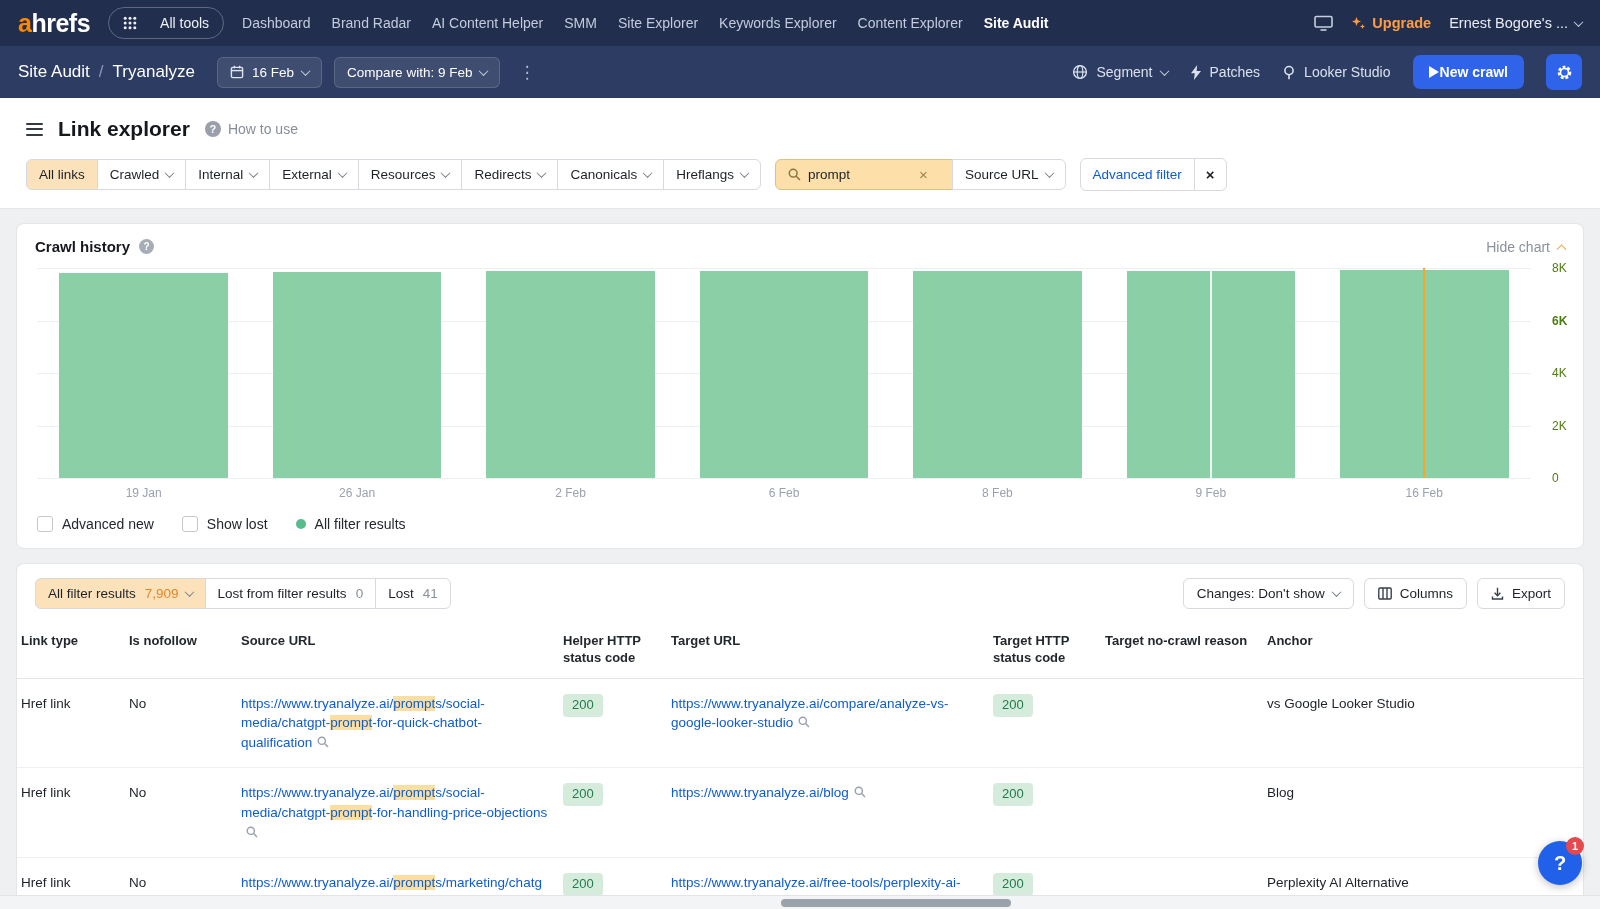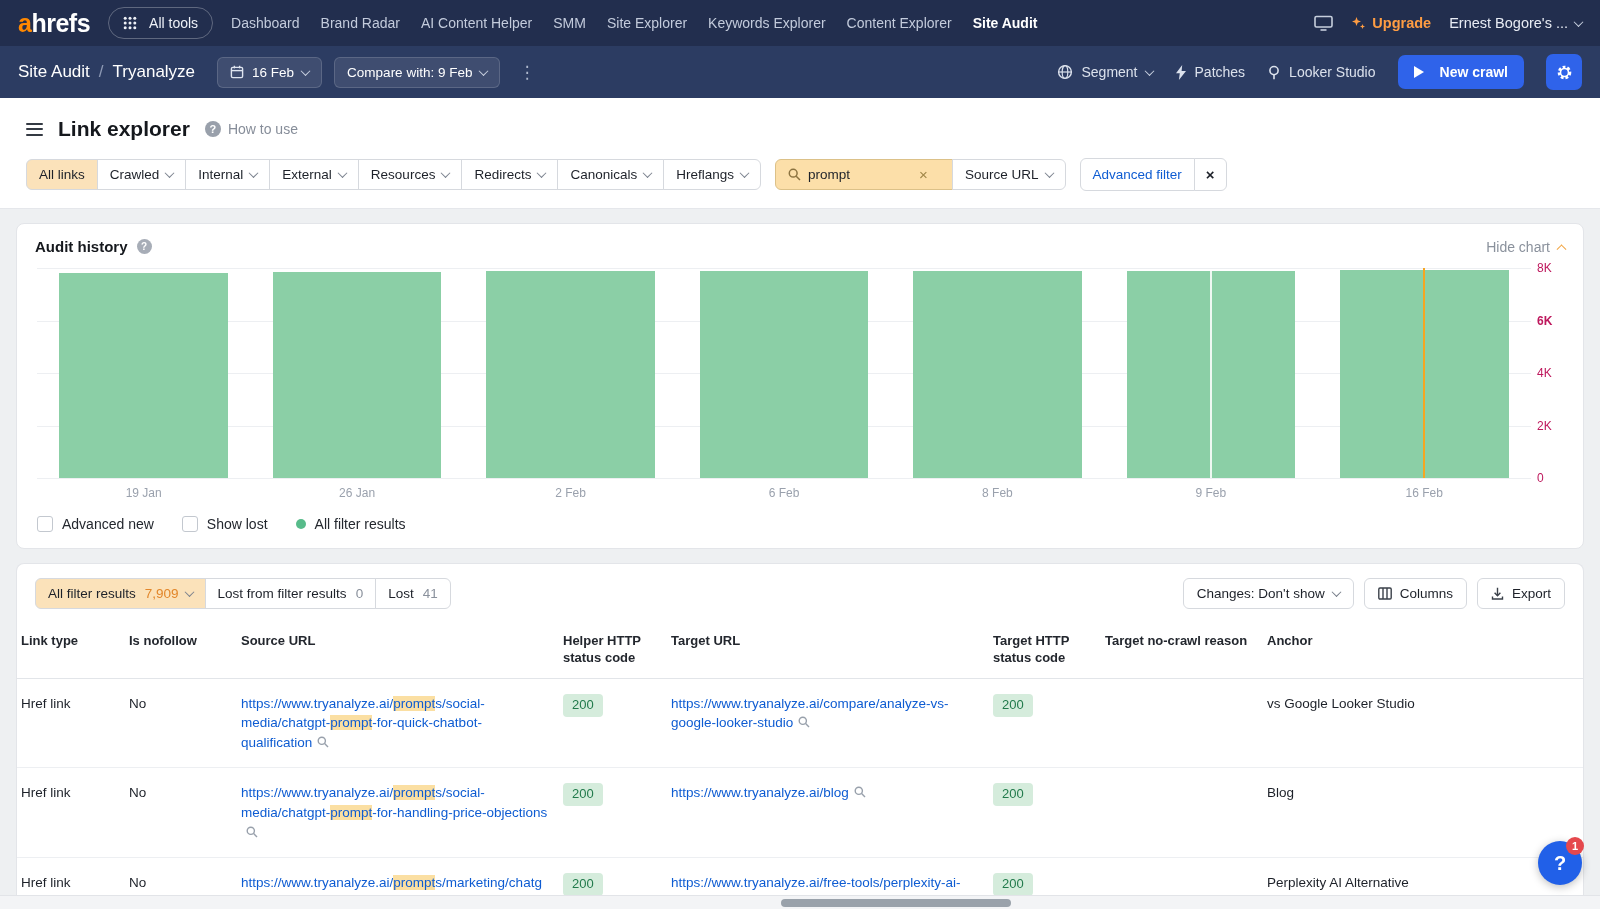--- a/index.html
+++ b/index.html
@@ -6,42 +6,42 @@
   html,body{width:1600px;height:909px;overflow:hidden}
   body{font-family:"Liberation Sans","DejaVu Sans",sans-serif;background:#eef0f2;position:relative;color:#1d2129}
   button{background:none;border:none;font:inherit;color:inherit;cursor:pointer}
   a{cursor:pointer;text-decoration:none}
   svg{display:block}
 
   
   .topnav{height:46px;background:var(--topbar-bg,#222e4e);display:flex;align-items:center;padding:0 18px;gap:18px}
   .logo{font-size:25px;font-weight:700;letter-spacing:-0.5px;line-height:1}
   .logo .la{color:var(--logo-orange,#ff8800)} .logo .lr{color:#ffffff}
-  .alltools{display:inline-flex;align-items:center;gap:12px;border:1px solid rgba(255,255,255,.28);border-radius:17px;padding:7px 14px;color:#eef1f7;font-size:14px}
+  .alltools{display:inline-flex;align-items:center;gap:23px;border:1px solid rgba(255,255,255,.28);border-radius:17px;padding:7px 14px;color:#eef1f7;font-size:14px}
   .main-nav{display:flex;align-items:center;gap:21px}
   .nav-item{color:#c3cbdc;font-size:14px;white-space:nowrap}
   .nav-item.active{color:#fff;font-weight:700}
   .topnav-right{margin-left:auto;display:flex;align-items:center;gap:18px}
   .upgrade{display:inline-flex;align-items:center;gap:6px;color:var(--upgrade-orange,#ff9d43);font-size:14.5px;font-weight:600}
   .account{display:inline-flex;align-items:center;gap:7px;color:#e8ecf4;font-size:14.5px}
 
   
   .cv{width:7px;height:7px;border-right:1.6px solid var(--cv,#767d89);border-bottom:1.6px solid var(--cv,#767d89);transform:rotate(45deg) translate(-1px,-1px);display:inline-block;flex:none}
   .cv.up{transform:rotate(-135deg) translate(-2px,-2px)}
   .topnav .cv,.subnav .cv{--cv:#c8d0df}
 
   
   .subnav{height:52px;background:var(--subbar-bg,#2c3c62);display:flex;align-items:center;padding:0 18px;gap:12px}
   .crumb{display:flex;align-items:center;gap:9px;font-size:17px;color:#fff;margin-right:10px}
   .crumb .sep{color:#8d99b4}
   .dk-btn{display:inline-flex;align-items:center;gap:8px;background:rgba(255,255,255,.09);border:1px solid rgba(255,255,255,.15);border-radius:6px;padding:7px 12px;color:#fff;font-size:13.5px;white-space:nowrap}
   .kebab{color:#aeb8cc;font-size:17px;padding:0 6px;letter-spacing:0}
   .subnav-right{margin-left:auto;display:flex;align-items:center;gap:22px}
   .sub-link{display:inline-flex;align-items:center;gap:8px;color:#dbe1ec;font-size:14px;white-space:nowrap}
-  .primary-btn{display:inline-flex;align-items:center;gap:16px;background:var(--primary-button-blue,#2f63ea);border-radius:7px;padding:9px 16px;color:#fff;font-size:14px;font-weight:600}
+  .primary-btn{display:inline-flex;align-items:center;gap:1px;background:var(--primary-button-blue,#2f63ea);border-radius:7px;padding:9px 16px;color:#fff;font-size:14px;font-weight:600}
   .gear-btn{width:36px;height:36px;border-radius:7px;background:var(--primary-button-blue,#2f63ea);display:flex;align-items:center;justify-content:center}
 
   
   .white{background:#fff}
   .page-head{display:flex;align-items:center;gap:15px;padding:19px 26px 9px}
   .burger{display:inline-flex;flex-direction:column;gap:3.5px;padding:3px 0}
   .burger i{display:block;width:17px;height:2px;background:#343a43;border-radius:1px}
   .page-title{font-size:21px;font-weight:700;color:#15181d}
   .howto{display:inline-flex;align-items:center;gap:7px;color:#868d99;font-size:14px}
   .qcirc{width:16px;height:16px;border-radius:50%;background:#99a0ab;color:#fff;font-size:11px;font-weight:700;display:inline-flex;align-items:center;justify-content:center;flex:none}
@@ -72,21 +72,21 @@
   
   .chart-wrap{position:relative;margin:13px 34px 0 2px}
   .plot{position:relative;height:210px}
   .gridline{position:absolute;left:0;right:0;height:1px;background:#edeff2;z-index:1}
   .bars{position:absolute;inset:0;display:flex;z-index:2}
   .bar-cell{flex:1;display:flex;align-items:flex-end;justify-content:center}
   .bar{width:79%;position:relative}
   .seam{position:absolute;left:calc(50% - 1px);top:0;bottom:0;width:2px;background:rgba(255,255,255,.85)}
   .marker{position:absolute;top:0;bottom:0;width:2px;transform:translateX(-50%);z-index:3}
   .y-axis{position:absolute;top:0;bottom:0;left:100%}
-  .y-label{position:absolute;margin-left:6px;transform:translateY(-50%);font-size:12px;color:#be185d;white-space:nowrap}
+  .y-label{position:absolute;margin-left:21px;transform:translateY(-50%);font-size:12px;color:#4d7c0f;white-space:nowrap}
   .x-labels{display:flex;margin-top:8px}
   .x-label{flex:1;text-align:center;font-size:12px;color:#9aa1ad}
   .legend-row{display:flex;align-items:center;gap:28px;padding:16px 2px 4px;font-size:14px;color:#23272e}
   .chk-item{display:inline-flex;align-items:center;gap:9px}
   .checkbox{width:16px;height:16px;border:1px solid #c3c8cf;border-radius:3px;background:#fff;flex:none}
   .legend-dot{width:10px;height:10px;border-radius:50%;flex:none}
   .legend-item{display:inline-flex;align-items:center;gap:9px}
 
   
   .table-card{margin:14px 16px 0;background:#fff;border:1px solid #e3e5e9;border-bottom:none;border-radius:8px 8px 0 0;overflow:hidden}
@@ -306,21 +306,21 @@
           <span class="adv-label">Advanced filter</span>
         </button>
       <button class="seg-btn x-seg">×</button>
     </div>
   </div>
 </div>
 
 <section class="card">
   <div class="card-pad">
     <div class="crawl-head">
-      <span class="crawl-title">Audit history</span>
+      <span class="crawl-title">Crawl history</span>
       <span class="qcirc sm">?</span>
       <a class="hide-chart">
         <span>Hide chart</span>
         <span class="cv up"></span>
       </a>
     </div>
     <div class="chart-wrap">
       <div class="plot">
         <div class="bars">
             <div class="bar-cell">

